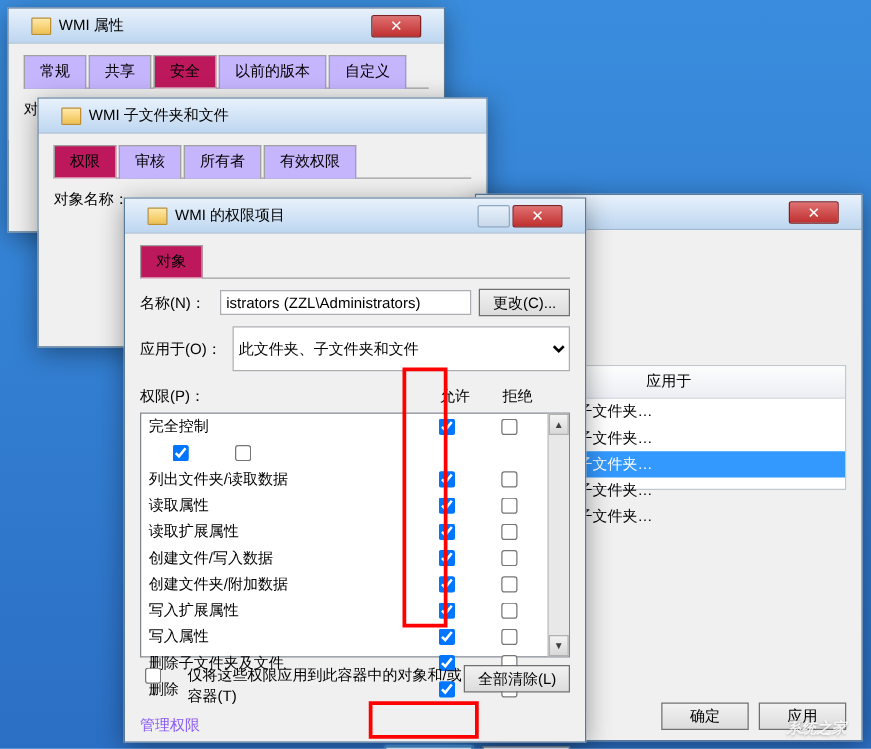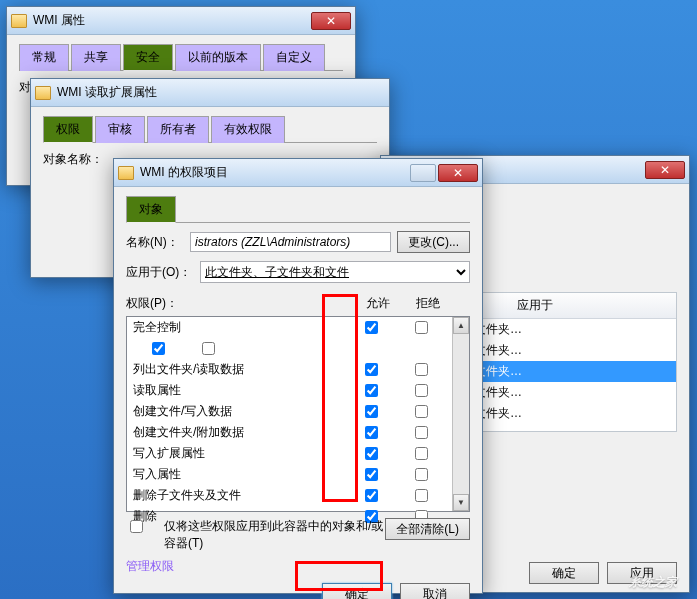--- a/index.html
+++ b/index.html
@@ -1,34 +1,34 @@
 <!DOCTYPE html>
 <html><head>
 <meta charset="utf-8">
 <style>
 * { box-sizing: border-box; font-family: "Microsoft YaHei", "SimSun", Tahoma, sans-serif; font-size: 12px; }
 body { margin: 0; padding: 0; width: 697px; height: 599px; background: linear-gradient(180deg, #3a8dde 0%, #2b6fc4 100%); overflow: hidden; position: relative; }
 
 .window { position: absolute; background: #f0f0f0; border: 1px solid #5a7a9a; box-shadow: 0 4px 20px rgba(0,0,0,0.4); }
-.titlebar { height: 28px; background: linear-gradient(180deg, #e8f1fb 0%, #d3e4f6 50%, #bdd6f0 100%); display: flex; align-items: center; padding: 0 4px; border-bottom: 1px solid #a0b8d0; }
+.titlebar { height: 28px; background: linear-gradient(180deg, #e8f1fb 0%, #d3e4f6 50%, #bdd6f0 100%); display: flex; align-items: center; padding: 0 18px; border-bottom: 1px solid #a0b8d0; }
 .titlebar .folder-icon { width: 16px; height: 14px; background: linear-gradient(180deg, #ffe9a8, #f0c050); border: 1px solid #c09030; border-radius: 1px; margin-right: 6px; }
 .titlebar .title-text { flex: 1; color: #000; }
 .titlebar .close-btn { width: 40px; height: 18px; background: linear-gradient(180deg, #e07070, #c03030); border: 1px solid #802020; border-radius: 2px; color: #fff; display: flex; align-items: center; justify-content: center; }
 .titlebar .min-btn { width: 26px; height: 18px; background: linear-gradient(180deg, #e8f1fb, #c8d8ea); border: 1px solid #90a8c0; border-radius: 2px; margin-right: 2px; }
 
 .body { padding: 8px 12px; background: #f0f0f0; }
 
 .tabrow { display: flex; border-bottom: 1px solid #a0a0a0; margin-bottom: 8px; }
 .tab { padding: 4px 12px; border: 1px solid #a0a0a0; border-bottom: none; background: #c4b5fd; margin-right: 2px; position: relative; top: 1px; cursor: pointer; }
-.tab.active { background: #4d7c0f; border-bottom: 1px solid #f0f0f0; }
+.tab.active { background: #be185d; border-bottom: 1px solid #f0f0f0; }
 
 .label { margin-right: 6px; }
 .row { display: flex; align-items: center; margin-bottom: 8px; }
-input.textfield { border: 1px solid #abadb3; background: #fff; padding: 2px 4px; height: 20px; font-style: italic; }
-select.dropdown { border: 1px solid #abadb3; background: #fff; height: 22px; text-decoration: underline; }
+input.textfield { border: 1px solid #abadb3; background: #fff; padding: 2px 4px; height: 20px; }
+select.dropdown { border: 1px solid #abadb3; background: #fff; height: 36px; }
 .btn { border: 1px solid #707070; background: linear-gradient(180deg, #f2f2f2, #dcdcdc); padding: 2px 10px; min-width: 70px; height: 22px; cursor: pointer; }
 
 .perm-table { border: 1px solid #828790; background: #fff; display: flex; }
 .perm-list { flex: 1; }
 .perm-head { display: flex; padding: 4px 0; }
 .perm-head .col-name { flex: 1; }
 .perm-head .col-allow, .perm-head .col-deny { width: 50px; text-align: center; }
 .perm-row { display: flex; align-items: center; padding: 1px 6px; }
 .perm-row .pname { flex: 1; }
 .perm-row .pallow, .perm-row .pdeny { width: 50px; text-align: center; }
@@ -70,21 +70,21 @@
     </div>
     <div class="row">
         <span class="label">对象名称：</span>
       </div>
   </div>
 </div>
 
 <div class="window" style="left:30px; top:78px; width:360px; height:200px;">
   <div class="titlebar">
     <div class="folder-icon"></div>
-    <div class="title-text">WMI 读取扩展属性</div>
+    <div class="title-text">WMI 子文件夹和文件</div>
   </div>
   <div class="body">
     <div class="tabrow">
       <div class="tab active">权限</div>
       <div class="tab">审核</div>
       <div class="tab">所有者</div>
       <div class="tab">有效权限</div>
     </div>
     <div class="row">
         <span class="label">对象名称：</span>
@@ -92,37 +92,37 @@
   </div>
 </div>
 
 <div class="window" style="left:380px; top:155px; width:310px; height:438px;">
   <div class="titlebar">
     <div class="title-text"></div>
     <div class="close-btn">✕</div>
   </div>
   <div class="body" style="height:calc(100% - 28px); display:flex; flex-direction:column;">
     <div style="flex:1; padding-top:100px;">
-      <div class="bg-list" style="height:140px;">
+      <div class="bg-list" style="height:100px;">
         <div class="hdr">应用于</div>
         <div class="bgrow">此文件夹、子文件夹…</div>
         <div class="bgrow">此文件夹、子文件夹…</div>
         <div class="bgrow sel">此文件夹、子文件夹…</div>
         <div class="bgrow">此文件夹、子文件夹…</div>
         <div class="bgrow">此文件夹、子文件夹…</div>
       </div>
     </div>
     <div class="footer">
       <button class="btn">确定</button>
       <button class="btn">应用</button>
     </div>
   </div>
 </div>
 
-<div class="window" style="left:113px; top:158px; width:370px; height:436px;">
+<div class="window" style="left:99px; top:158px; width:370px; height:436px;">
   <div class="titlebar">
     <div class="folder-icon"></div>
     <div class="title-text">WMI 的权限项目</div>
     <div class="min-btn"></div>
     <div class="close-btn">✕</div>
   </div>
   <div class="body" style="height:calc(100% - 28px); display:flex; flex-direction:column;">
     <div class="tabrow">
       <div class="tab active">对象</div>
     </div>
@@ -162,20 +162,25 @@
             <span class="pname">列出文件夹/读取数据</span>
             <span class="pallow"><input type="checkbox" checked="" style=""></span>
             <span class="pdeny"><input type="checkbox" style=""></span>
           </div>
           <div class="perm-row">
             <span class="pname">读取属性</span>
             <span class="pallow"><input type="checkbox" checked="" style=""></span>
             <span class="pdeny"><input type="checkbox" style=""></span>
           </div>
           <div class="perm-row">
+            <span class="pname">读取扩展属性</span>
+            <span class="pallow"><input type="checkbox" checked="" style=""></span>
+            <span class="pdeny"><input type="checkbox" style=""></span>
+          </div>
+          <div class="perm-row">
             <span class="pname">创建文件/写入数据</span>
             <span class="pallow"><input type="checkbox" checked="" style=""></span>
             <span class="pdeny"><input type="checkbox" style=""></span>
           </div>
           <div class="perm-row">
             <span class="pname">创建文件夹/附加数据</span>
             <span class="pallow"><input type="checkbox" checked="" style=""></span>
             <span class="pdeny"><input type="checkbox" style=""></span>
           </div>
           <div class="perm-row">

